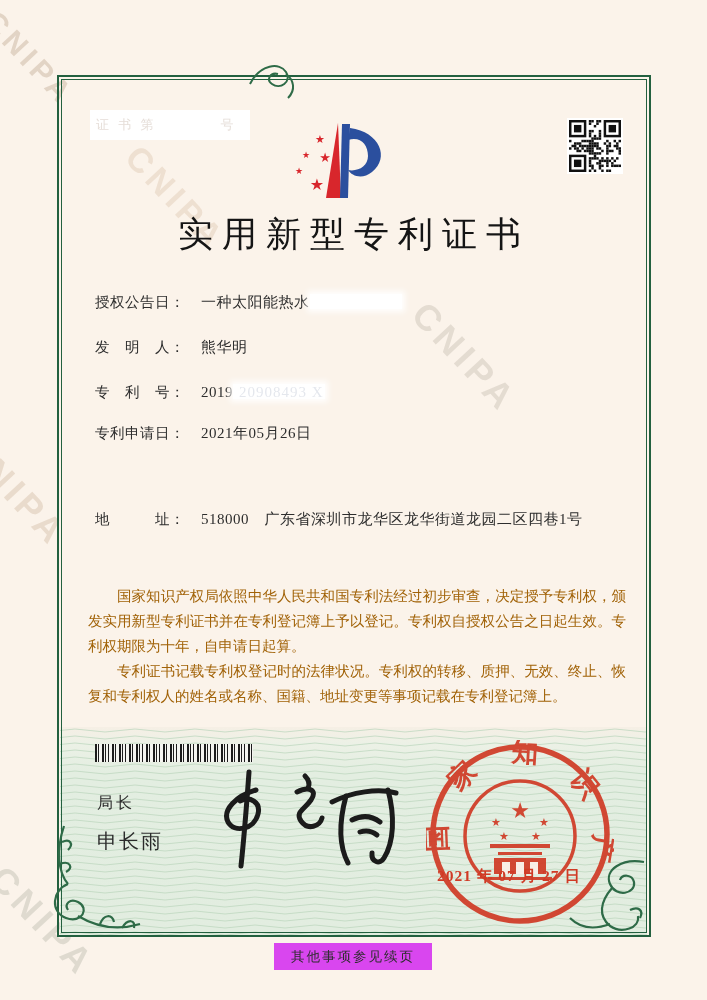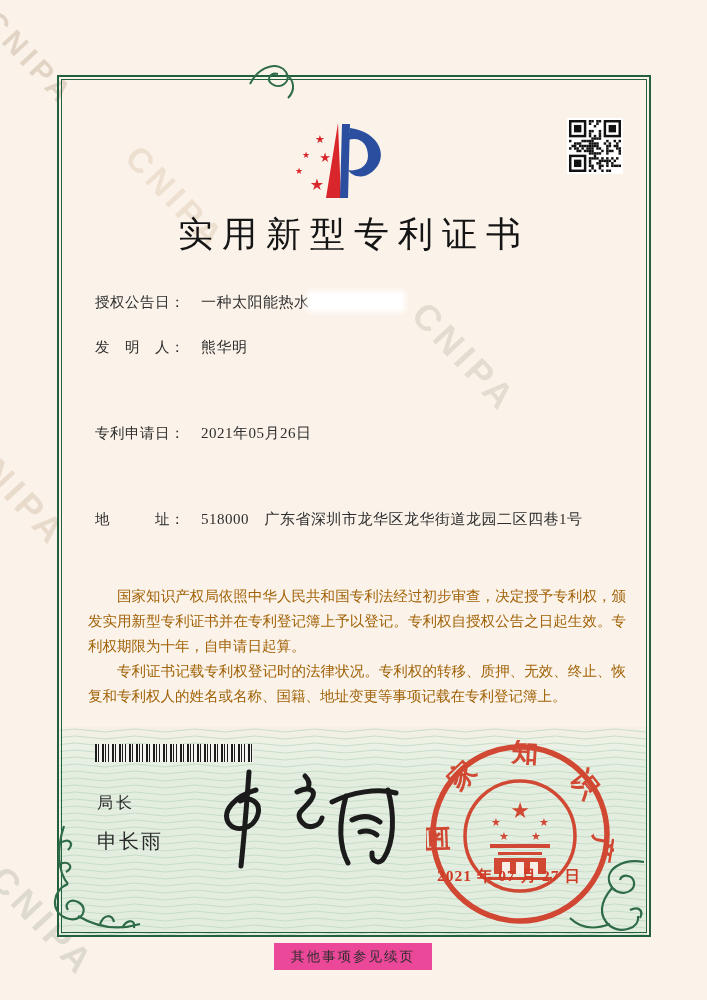--- a/index.html
+++ b/index.html
@@ -66,21 +66,21 @@
   .seal-date{position:absolute;left:437px;top:866px;width:170px;z-index:5;
     font-size:15.5px;font-weight:700;letter-spacing:1px;color:var(--seal-red,#d03a25);}
 
   .orn{position:absolute;z-index:7;}
   .orn-top{left:246px;top:56px;}
   .orn-bl{left:48px;top:820px;}
   .orn-br{left:552px;top:854px;z-index:3;}
 
   .page-info{position:absolute;left:57px;top:903px;width:594px;text-align:center;z-index:3;
     font-size:11px;letter-spacing:2px;color:#333;margin-top:38px;}
-  .note-band{position:absolute;left:274px;top:943px;width:158px;height:27px;background:#ec4899;z-index:3;
+  .note-band{position:absolute;left:274px;top:943px;width:158px;height:27px;background:#d946ef;z-index:3;
     display:flex;align-items:center;justify-content:center;}
   .note-band span{font-size:13.5px;letter-spacing:2px;color:#2d2d2d;}
 </style>
 </head>
 <body style="--seal-red: #d03a25; --border-green: #23603f; --logo-blue: #2b4f9e; --logo-red: #d8262c; --paper: #fbf3ea;">
 
 <div class="page">
 
   <div class="wm wm1">CNIPA</div>
   <div class="wm wm2">CNIPA</div>
@@ -96,20 +96,23 @@
         </pattern>
       </defs>
       <rect x="0" y="0" width="587" height="209" fill="url(#waves)"></rect>
     </svg>
   </div>
 
   <div class="frame">
       <div class="frame-inner"></div>
     </div>
 
+  <div class="ghost-box">
+    <span>证 书 第　　　　号</span>
+  </div>
 
   <svg class="logo" width="112" height="92" viewBox="0 0 112 92">
     <text x="32" y="29" font-size="11" fill="#d8262c" text-anchor="middle">★</text>
     <text x="18" y="44" font-size="9" fill="#d8262c" text-anchor="middle">★</text>
     <text x="37" y="48" font-size="13" fill="#d8262c" text-anchor="middle">★</text>
     <text x="11" y="60" font-size="9" fill="#d8262c" text-anchor="middle">★</text>
     <text x="29" y="76" font-size="16" fill="#d8262c" text-anchor="middle">★</text>
     <polygon points="50,9 38,84 53,84" fill="#d8262c"></polygon>
     <polygon points="54,10 62,10 60,84 52,84" fill="#2b4f9e"></polygon>
     <path d="M62,14 C92,18 102,44 84,58 C74,66 64,62 60,56 C70,58 80,52 80,42 C80,30 72,22 60,26 Z" fill="#2b4f9e"></path>
@@ -248,20 +251,23 @@
     </svg>
 
   <div class="title">实用新型专利证书</div>
 
   <div class="row" style="top:293px">
     <span class="lbl">授权公告日：</span><span class="val">一种太阳能热水</span><span class="smudge"></span>
   </div>
   <div class="row" style="top:338px">
     <span class="lbl">发　明　人：</span><span class="val">熊华明</span>
   </div>
+  <div class="row" style="top:383px">
+    <span class="lbl">专　利　号：</span><span class="val">2019</span><span class="smudge"></span><span class="ghost-txt">20908493 X</span>
+  </div>
   <div class="row" style="top:424px">
     <span class="lbl">专利申请日：</span><span class="val">2021年05月26日</span>
   </div>
   <div class="row" style="top:510px">
     <span class="lbl">地　　　址：</span><span class="val">518000　广东省深圳市龙华区龙华街道龙园二区四巷1号</span>
   </div>
 
   <div class="paras">
     <p>国家知识产权局依照中华人民共和国专利法经过初步审查，决定授予专利权，颁发实用新型专利证书并在专利登记簿上予以登记。专利权自授权公告之日起生效。专利权期限为十年，自申请日起算。</p>
     <p>专利证书记载专利权登记时的法律状况。专利权的转移、质押、无效、终止、恢复和专利权人的姓名或名称、国籍、地址变更等事项记载在专利登记簿上。</p>

